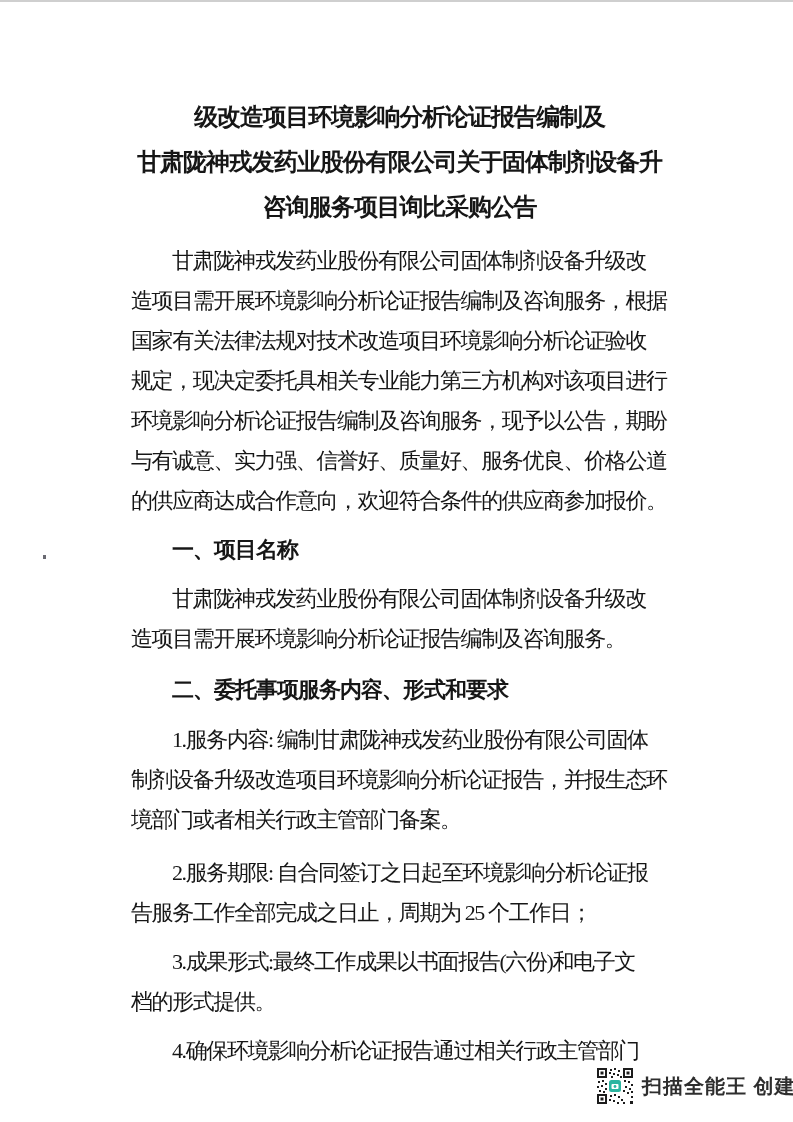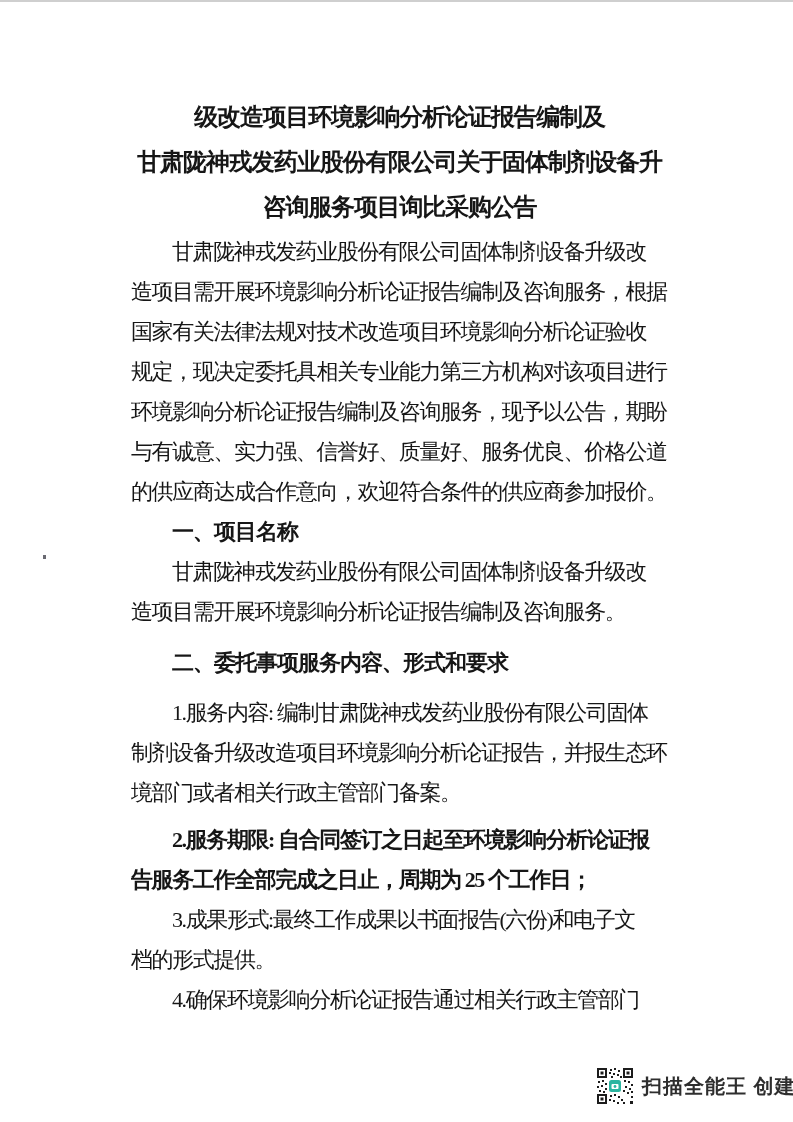--- a/index.html
+++ b/index.html
@@ -51,24 +51,24 @@
   }
   .block > .line:first-child {
     text-indent: 41px;
   }
   .block.heading .line {
     font-family: "Liberation Sans", "DejaVu Sans", sans-serif;
     font-weight: bold;
     letter-spacing: -1px;
   }
   
-  .doc-body .block { margin-top: 0; }
+  .doc-body .block { margin-top: 9px; }
   .doc-body .block:nth-child(4) { margin-top: 11px; }
   .doc-body .block:nth-child(5) { margin-top: 10px; }
-  .doc-body .block:nth-child(6) { margin-top: 7px; font-weight: bold; }
+  .doc-body .block:nth-child(6) { margin-top: 13px; }
   .doc-body .block:nth-child(8) { }
 
   .scan-speck {
     position: absolute;
     left: 43px;
     top: 555px;
     width: 3px;
     height: 4px;
     background: #6a6a72;
   }

